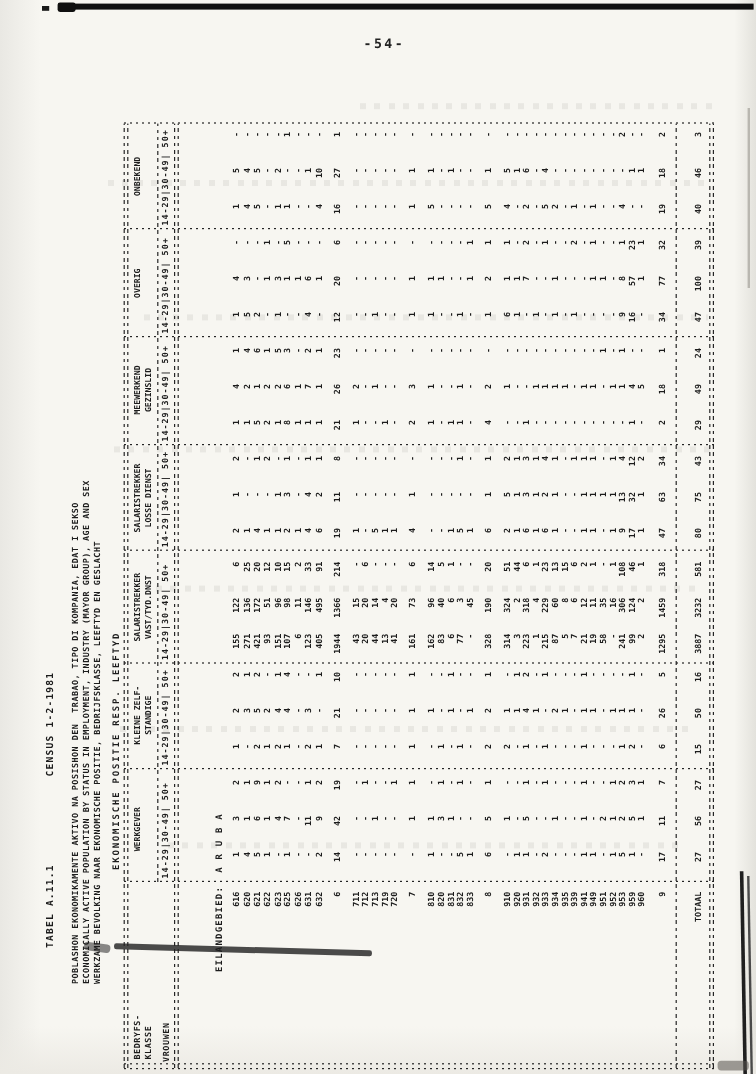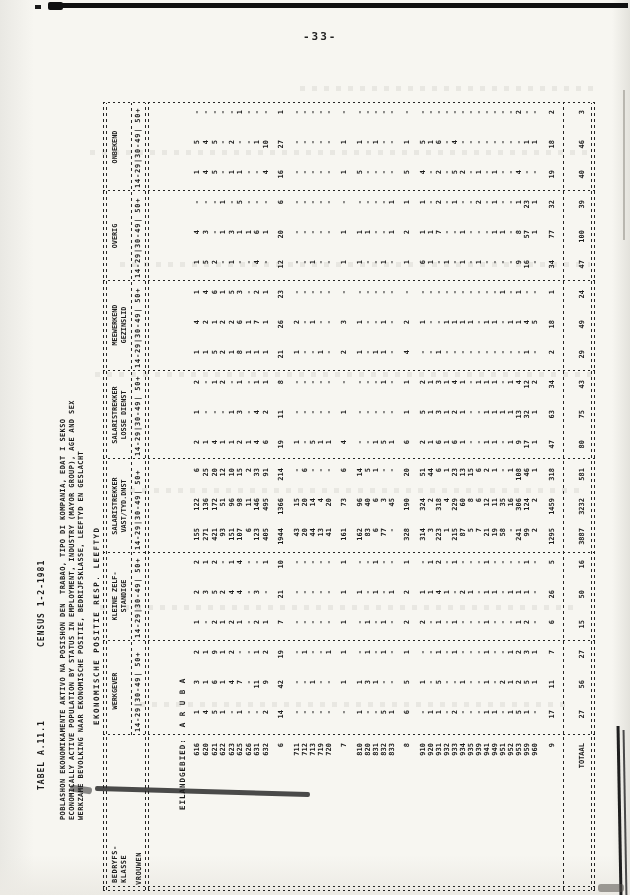--- a/index.html
+++ b/index.html
@@ -72,21 +72,21 @@
 <div class="smudge3"></div>
 
 <div class="ghost" style="left:90px;top:150px;width:500px;"></div>
 <div class="ghost" style="left:120px;top:262px;width:470px;"></div>
 <div class="ghost" style="left:95px;top:372px;width:500px;"></div>
 <div class="ghost" style="left:130px;top:488px;width:450px;"></div>
 <div class="ghost" style="left:100px;top:605px;width:480px;"></div>
 <div class="ghost" style="left:140px;top:702px;width:430px;"></div>
 <div class="ghost" style="left:300px;top:86px;width:300px;"></div>
 
-<div class="pagenum">-33-</div>
+<div class="pagenum">-54-</div>
 
 <div class="rotated">
   <div class="t-title" style="left:105px;top:2px;">TABEL A.11.1</div>
   <div class="t-title" style="left:248px;top:2px;">CENSUS 1-2-1981</div>
   <div class="t-sub" style="left:75px;top:24px;">POBLASHON EKONOMIKAMENTE AKTIVO NA POSISHON DEN  TRABAO, TIPO DI KOMPANIA, EDAT I SEKSO</div>
   <div class="t-sub" style="left:75px;top:33px;">ECONOMICALLY ACTIVE POPULATION BY STATUS IN EMPLOYMENT, INDUSTRY (MAYOR GROUP), AGE AND SEX</div>
   <div class="t-sub" style="left:75px;top:42px;">WERKZAME BEVOLKING NAAR EKONOMISCHE POSITIE, BEDRIJFSKLASSE, LEEFTYD EN GESLACHT</div>
 
   <div class="super" style="left:170px;top:57px;">EKONOMISCHE POSITIE RESP. LEEFTYD</div>
 

